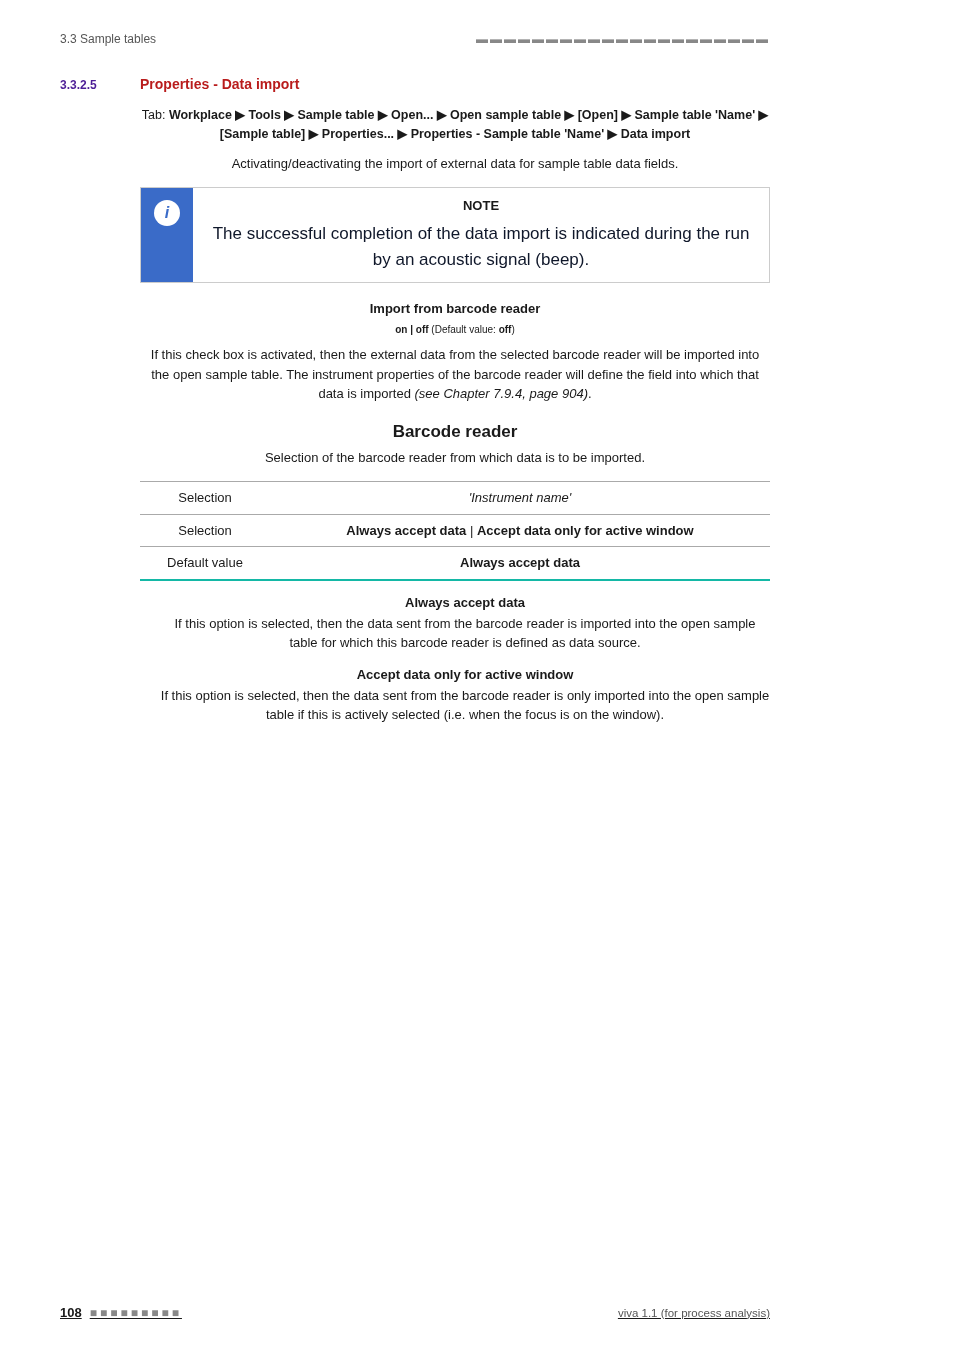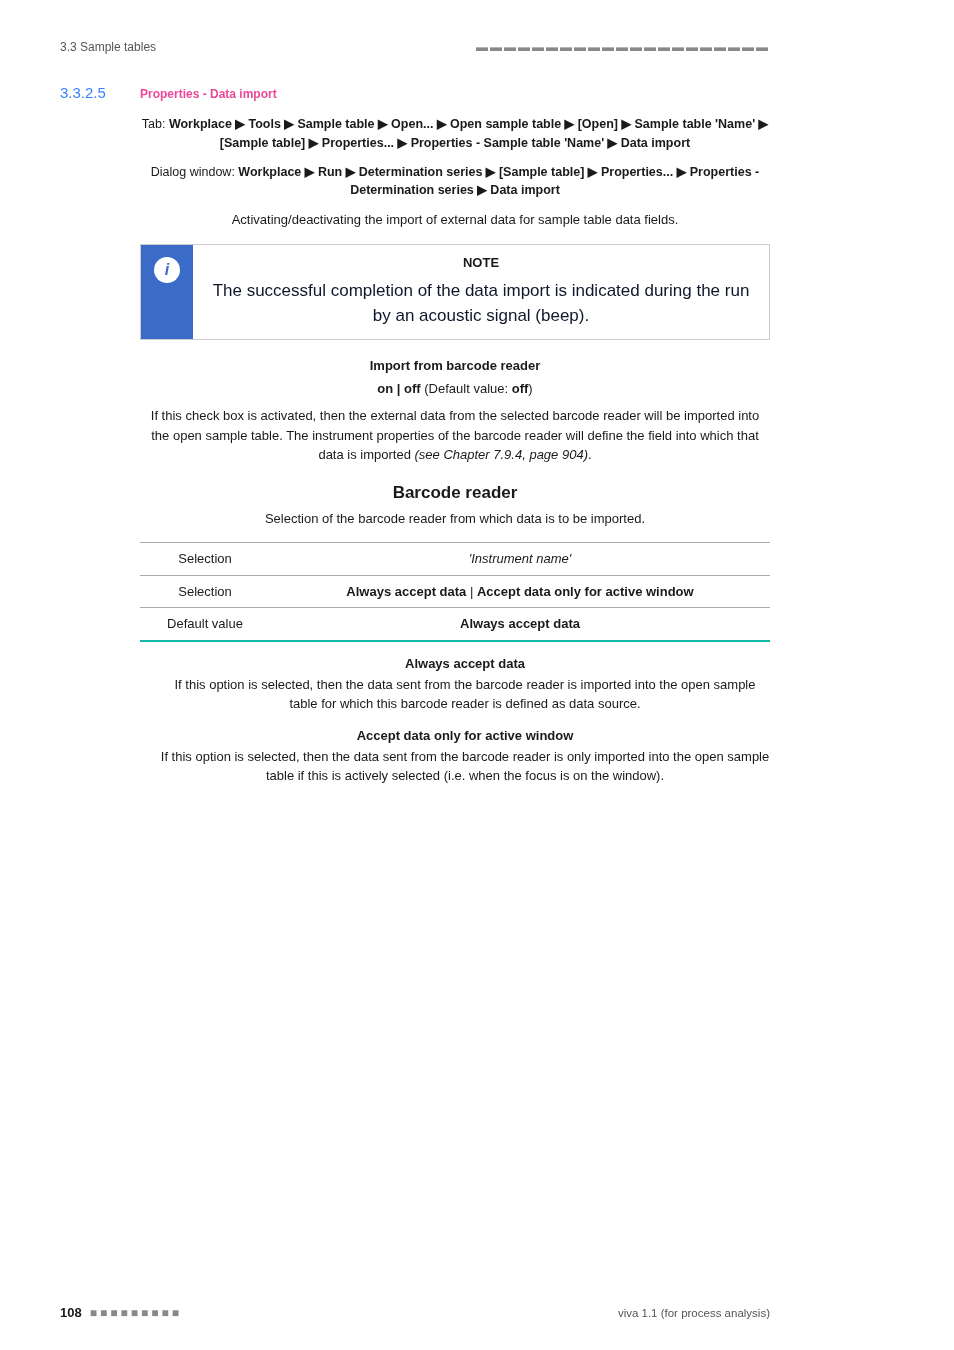--- a/index.html
+++ b/index.html
@@ -10,21 +10,21 @@
       color: #1a1a1a;
       background: #ffffff;
       width: 954px;
       min-height: 1350px;
       position: relative;
     }
 
     .page {
       width: 830px;
       min-height: 1350px;
-      padding: 40px 60px 60px 60px;
+      padding: 32px 60px 60px 60px;
       position: relative;
     }
 
     
     .page-header {
       display: flex;
       justify-content: space-between;
       align-items: flex-start;
       margin-bottom: 30px;
       border-bottom: none;
@@ -42,30 +42,30 @@
 
     
     .section-heading {
       display: flex;
       align-items: baseline;
       gap: 20px;
       margin-bottom: 14px;
     }
 
     .section-number {
-      font-size: 15px;
-      font-weight: normal;
+      font-size: 12px;
+      font-weight: bold;
       min-width: 60px;
-      color: #3b82f6;
+      color: #4c1d95;
     }
 
     .section-title {
-      font-size: 12px;
-      font-weight: bold;
-      color: #ec4899;
+      font-size: 14px;
+      font-weight: bold;
+      color: #b91c1c;
     }
 
     
     .content-block {
       margin-left: 80px;
       margin-bottom: 12px;
       text-align: center;
     }
 
     .nav-path {
@@ -137,21 +137,21 @@
 
     
     .sub-heading {
       font-size: 13px;
       font-weight: bold;
       margin-bottom: 6px;
       color: #1a1a1a;
     }
 
     .option-line {
-      font-size: 13px;
+      font-size: 10px;
       margin-bottom: 8px;
       line-height: 1.5;
     }
 
     
     .data-table {
       width: 100%;
       border-collapse: collapse;
       margin-bottom: 14px;
       font-size: 13px;
@@ -191,20 +191,21 @@
 
     
     .page-footer {
       position: absolute;
       bottom: 30px;
       left: 60px;
       right: 60px;
       display: flex;
       justify-content: space-between;
       align-items: center;
+      text-decoration: underline;
     }
 
     .footer-page {
       font-size: 13px;
       font-weight: bold;
     }
 
     .footer-version {
       font-size: 11.5px;
       color: #555;
@@ -233,23 +234,20 @@
     <span class="section-title">Properties - Data import</span>
   </div>
 
   <div class="content-block">
 
     <p class="nav-path">
       <span>Tab: </span><strong>Workplace ▶ Tools ▶ Sample table ▶ Open... ▶ Open sample table ▶ [Open] ▶ Sample table 'Name' ▶ [Sample table] ▶ Properties... ▶ Properties - Sample table 'Name' ▶ Data import</strong>
     </p>
 
 
-    <p class="nav-path">
-      <span>Dialog window: </span><strong>Workplace ▶ Run ▶ Determination series ▶ [Sample table] ▶ Properties... ▶ Properties - Determination series ▶ Data import</strong>
-    </p>
 
     <p class="desc-text">Activating/deactivating the import of external data for sample table data fields.</p>
 
     <div class="note-box">
       <div class="note-icon-col">
         <div class="note-icon">i</div>
       </div>
       <div class="note-content">
         <div class="note-title">NOTE</div>
         <p class="note-text">The successful completion of the data import is indicated during the run by an acoustic signal (beep).</p>

